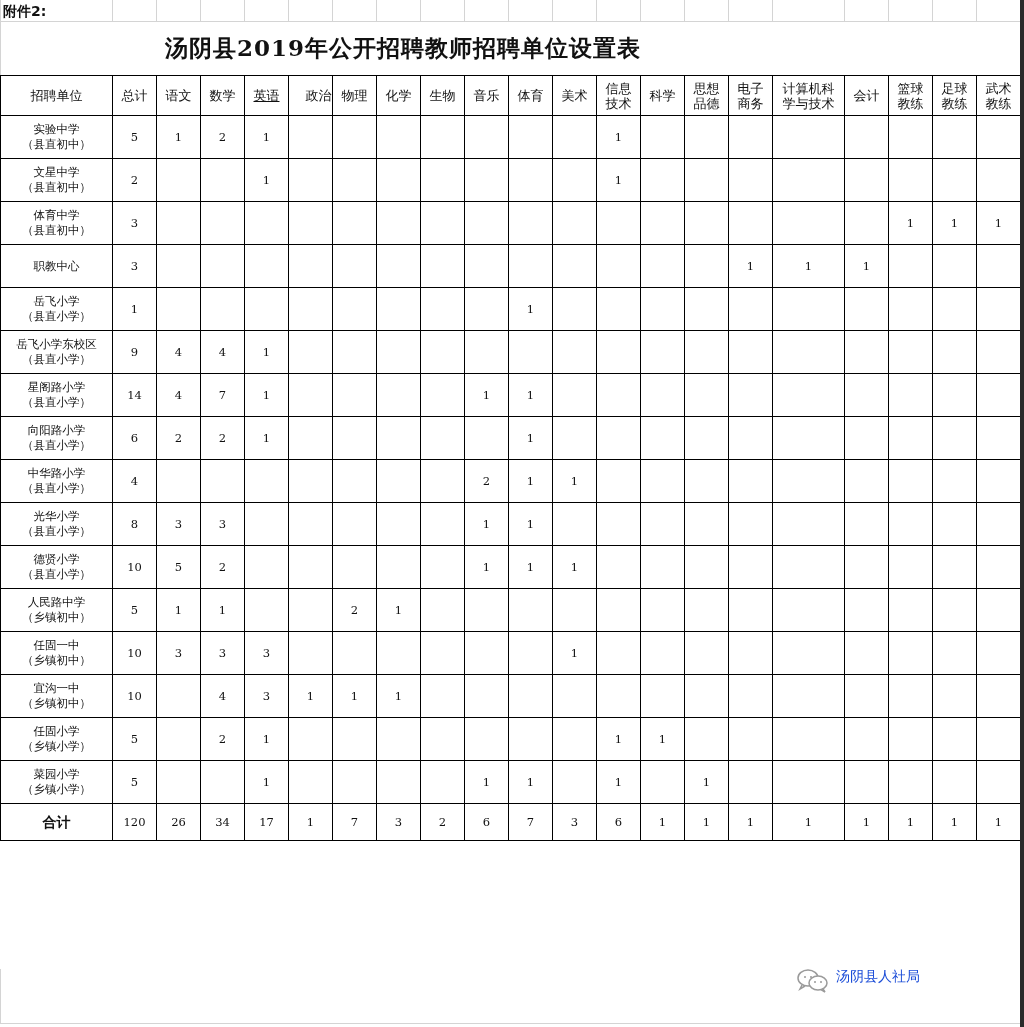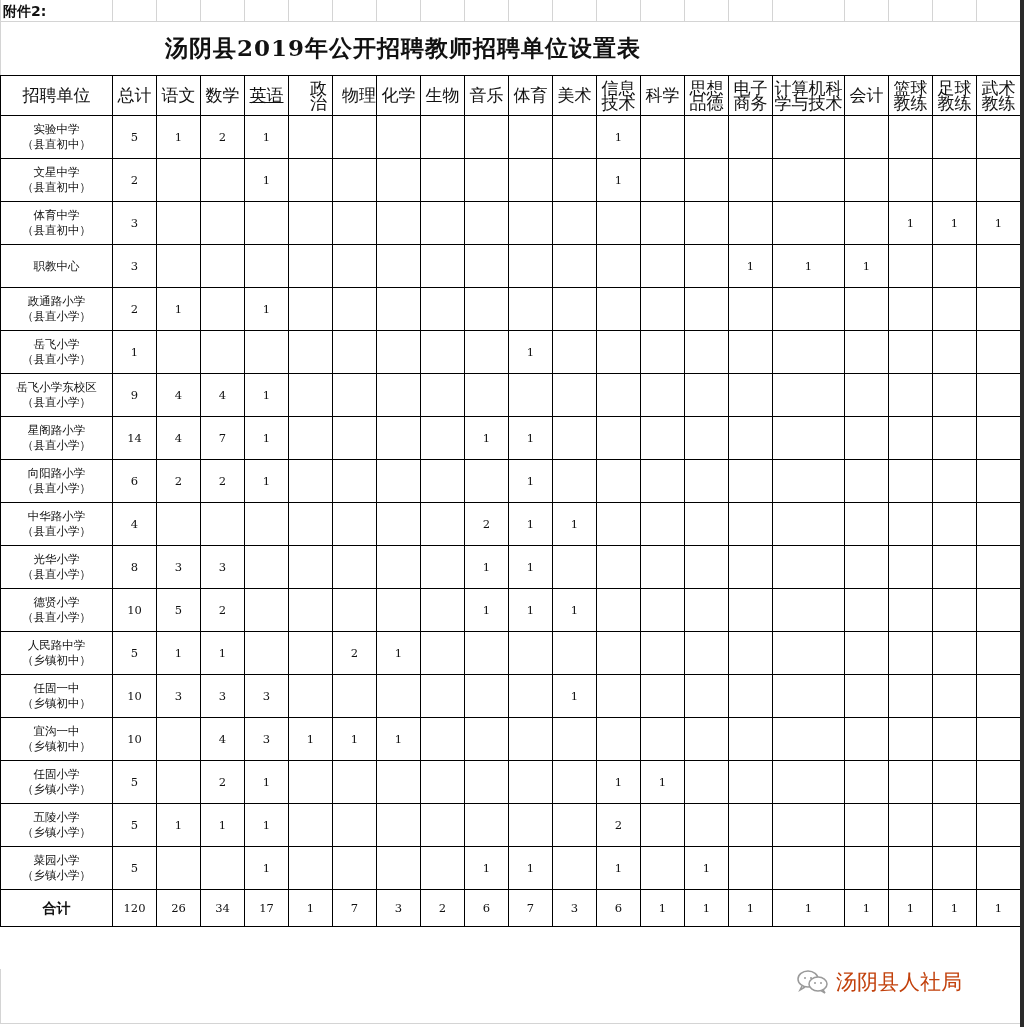--- a/index.html
+++ b/index.html
@@ -13,30 +13,30 @@
   .title { position:absolute; left:0; top:22px; width:806px; height:53px;
            display:flex; align-items:center; justify-content:center;
            font-family:"DejaVu Serif", serif; font-weight:bold; font-size:23px; letter-spacing:1px; }
   .leftline { position:absolute; left:0; top:22px; width:1px; height:53px; background:#d4d4d4; }
   .rightedge { position:absolute; left:1020px; top:0; width:4px; height:1027px; background:#2a2a2a; }
   table.grid { position:absolute; left:0; top:75px; border-collapse:collapse; table-layout:fixed; }
   table.grid td, table.grid th {
     border:1.4px solid #000; padding:0; text-align:center; vertical-align:middle;
     font-weight:normal; overflow:hidden;
   }
-  table.grid th { height:39px; font-family:"DejaVu Sans", sans-serif; font-size:17px; line-height:15px;margin-top:36px; }
+  table.grid th { height:39px; font-family:"DejaVu Sans", sans-serif; font-size:13px; line-height:15px;margin-top:36px; }
   table.grid td { height:42px; font-size:11.5px; }
   td.unit { font-family:"DejaVu Sans", sans-serif; font-size:12px; line-height:15px; }
   tr.total td { height:36px; }
   tr.total td.unit { font-weight:bold; font-size:14px; }
   .bottom-area { position:absolute; left:0; top:969px; width:1020px; height:58px; }
   .bottom-area .bl { position:absolute; left:0; top:0; width:1px; height:54px; background:#d4d4d4; }
   .bottom-area .bb { position:absolute; left:0; top:54px; width:1020px; height:1px; background:#d4d4d4; }
-  .watermark { position:absolute; left:796px; top:968px; display:flex; align-items:center;
-               gap:6px; color:#c2410c; font-family:"DejaVu Sans", sans-serif; font-size:21px; }
+  .watermark { position:absolute; left:796px; top:968px; display:flex; align-items:flex-start;
+               gap:6px; color:#1d4ed8; font-family:"DejaVu Sans", sans-serif; font-size:14px; }
   .watermark svg { display:block; }
 </style>
 </head>
 <body>
 
 <div class="topgrid" id="topgrid">
     <div class="gl" style="left: 0px;"></div>
     <div class="gl" style="left: 112px;"></div>
     <div class="gl" style="left: 156px;"></div>
     <div class="gl" style="left: 200px;"></div>
@@ -88,21 +88,21 @@
       <col style="width: 44px;">
     </colgroup>
   <thead>
       <tr id="head-row">
         <th style="white-space: pre-line;">招聘单位</th>
         <th style="white-space: pre-line;">总计</th>
         <th style="white-space: pre-line;">语文</th>
         <th style="white-space: pre-line;">数学</th>
         <th style="white-space: pre-line; text-decoration: underline;">英语</th>
         <th style="white-space: pre-line; padding-left: 16px;">政治</th>
-        <th style="white-space: pre-line; text-align: right;">物理</th>
+        <th style="white-space: pre-line;">物理</th>
         <th style="white-space: pre-line;">化学</th>
         <th style="white-space: pre-line;">生物</th>
         <th style="white-space: pre-line;">音乐</th>
         <th style="white-space: pre-line;">体育</th>
         <th style="white-space: pre-line;">美术</th>
         <th style="white-space: pre-line;">信息
 技术</th>
         <th style="white-space: pre-line;">科学</th>
         <th style="white-space: pre-line;">思想
 品德</th>
@@ -209,44 +209,20 @@
         <td></td>
         <td></td>
         <td>1</td>
         <td>1</td>
         <td>1</td>
         <td></td>
         <td></td>
         <td></td>
       </tr>
       <tr>
-        <td class="unit" style="white-space: pre-line;">政通路小学
-（县直小学）</td>
-        <td>2</td>
-        <td>1</td>
-        <td></td>
-        <td>1</td>
-        <td></td>
-        <td></td>
-        <td></td>
-        <td></td>
-        <td></td>
-        <td></td>
-        <td></td>
-        <td></td>
-        <td></td>
-        <td></td>
-        <td></td>
-        <td></td>
-        <td></td>
-        <td></td>
-        <td></td>
-        <td></td>
-      </tr>
-      <tr>
         <td class="unit" style="white-space: pre-line;">岳飞小学
 （县直小学）</td>
         <td>1</td>
         <td></td>
         <td></td>
         <td></td>
         <td></td>
         <td></td>
         <td></td>
         <td></td>
@@ -488,44 +464,20 @@
         <td>1</td>
         <td></td>
         <td></td>
         <td></td>
         <td></td>
         <td></td>
         <td></td>
         <td></td>
         <td>1</td>
         <td>1</td>
-        <td></td>
-        <td></td>
-        <td></td>
-        <td></td>
-        <td></td>
-        <td></td>
-        <td></td>
-      </tr>
-      <tr>
-        <td class="unit" style="white-space: pre-line;">五陵小学
-（乡镇小学）</td>
-        <td>5</td>
-        <td>1</td>
-        <td>1</td>
-        <td>1</td>
-        <td></td>
-        <td></td>
-        <td></td>
-        <td></td>
-        <td></td>
-        <td></td>
-        <td></td>
-        <td>2</td>
-        <td></td>
         <td></td>
         <td></td>
         <td></td>
         <td></td>
         <td></td>
         <td></td>
         <td></td>
       </tr>
       <tr>
         <td class="unit" style="white-space: pre-line;">菜园小学

